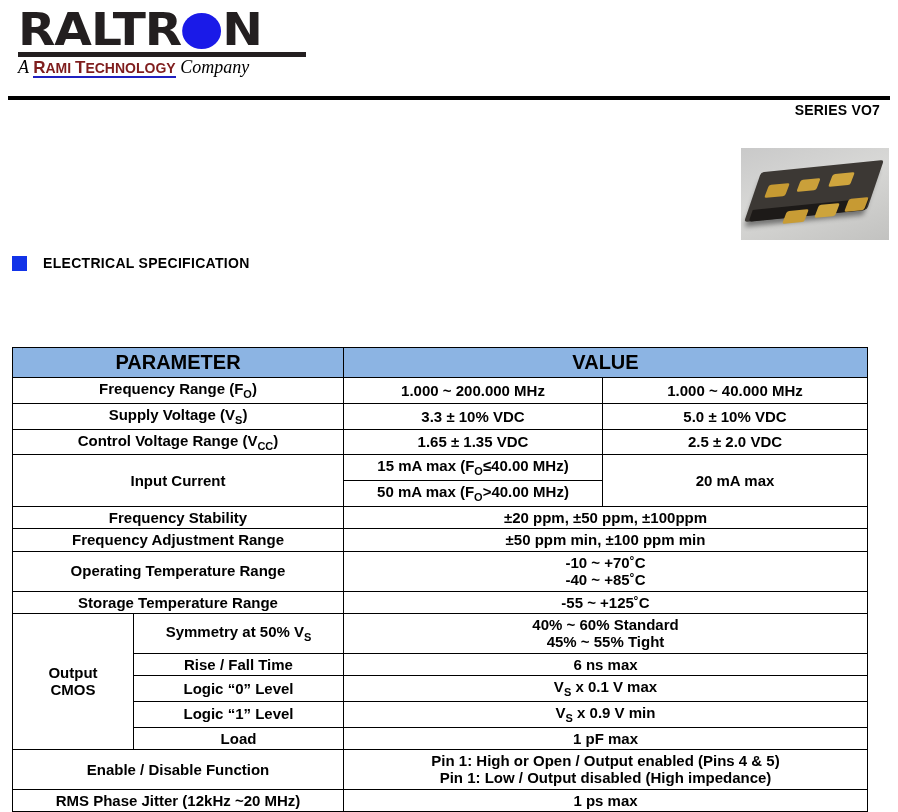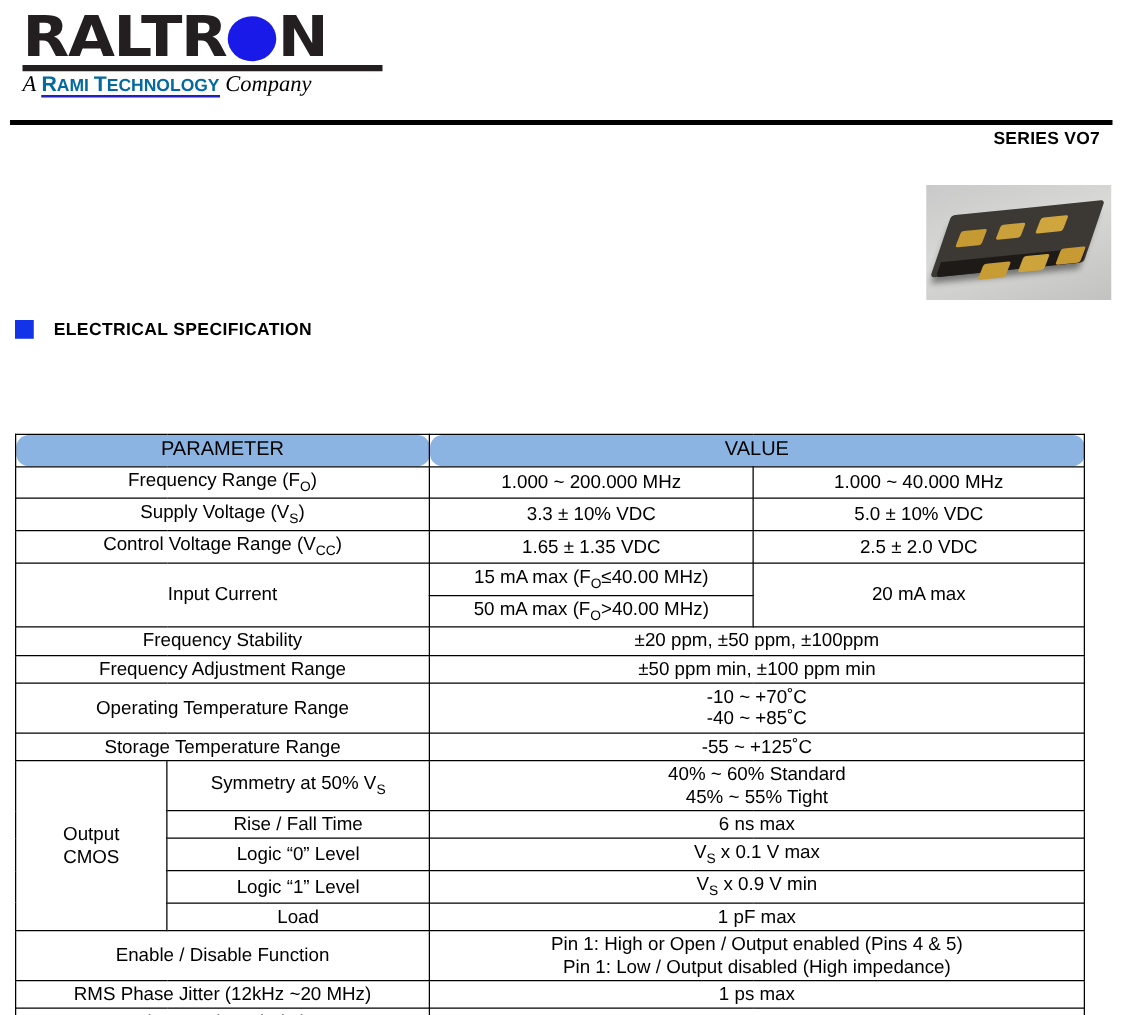--- a/index.html
+++ b/index.html
@@ -58,21 +58,21 @@
     font-family: "Liberation Serif", serif;
     font-style: italic;
     font-size: 18px;
     white-space: nowrap;
   }
   .logo-tag .rami {
     font-family: "Liberation Sans", sans-serif;
     font-style: normal;
     font-weight: 700;
     font-size: 14px;
-    color: #0369a1;
+    color: #7f1d1d;
     border-bottom: 2px solid #2020c0;
     letter-spacing: 0px;
   }
   .logo-tag .rami .cap { font-size: 17px; }
 
   .title-main {
     position: absolute;
     right: 18px; top: 42px;
     font-size: 22px;
     font-weight: 700;
@@ -159,29 +159,28 @@
     width: 855px;
     border-collapse: collapse;
     table-layout: fixed;
     font-size: 15px;
   }
   table.spec td, table.spec th {
     border: 1px solid #000;
     text-align: center;
     vertical-align: middle;
     padding: 2px 20px;
-    font-weight: 400;
+    font-weight: 700;
     line-height: 1.16;
   }
   table.spec th {
     background: #8cb4e3;
-    font-weight: 400;
-    font-size: 16px;
+    font-weight: 700;
+    font-size: 20px;
     padding: 3px 4px;
-    border-radius: 10px;
   }
   .sub { font-size: 11px; vertical-align: sub; }
   .cell-2line { line-height: 1.28; }
 </style>
 </head>
 <body>
 
 <div id="page">
 
   <div class="logo-block">

